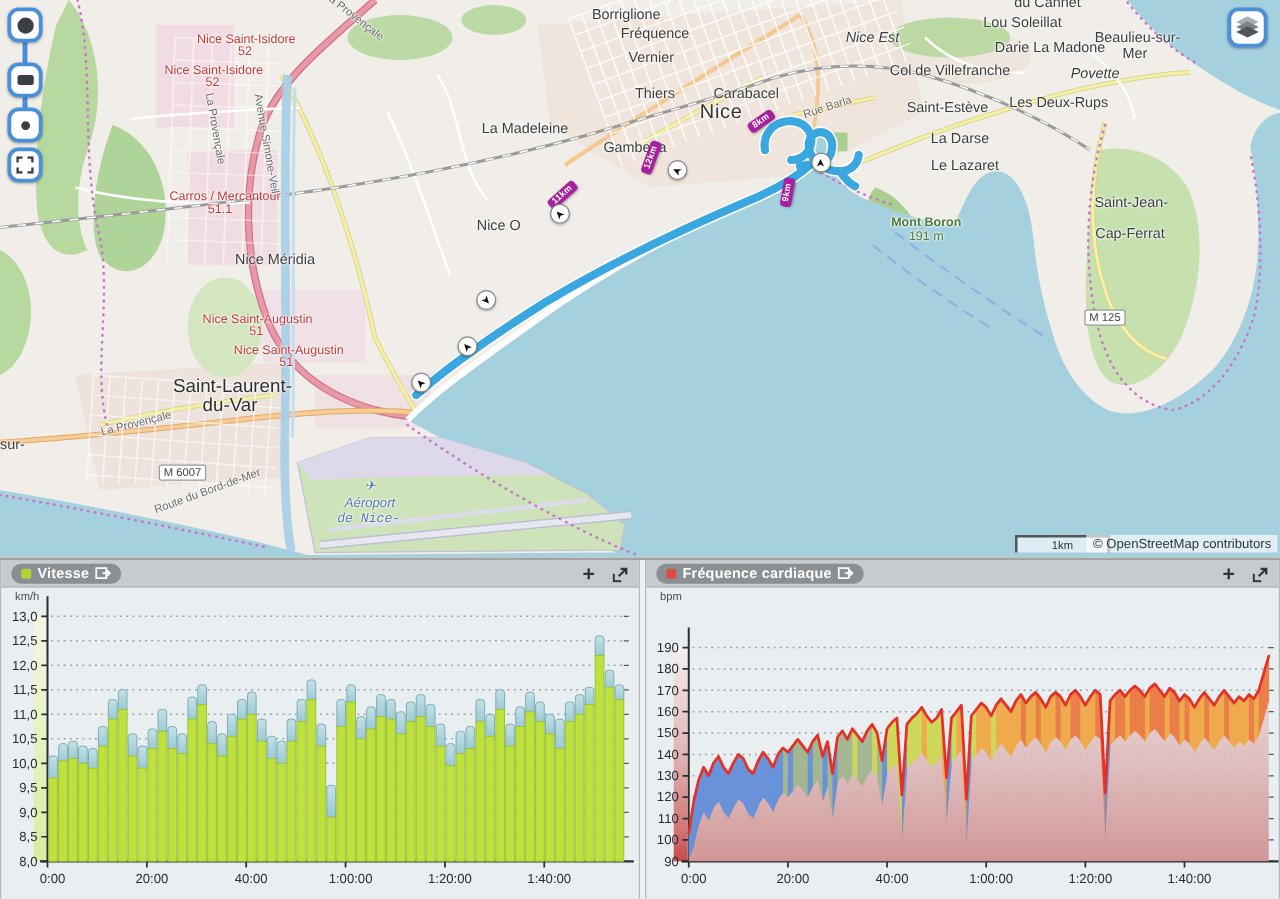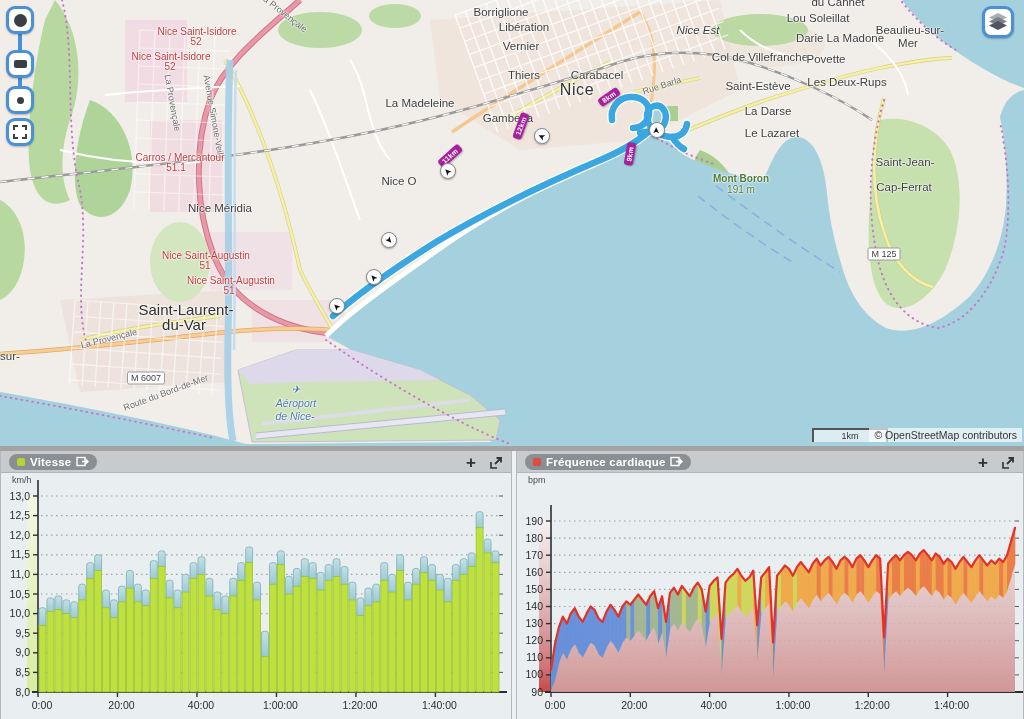--- a/index.html
+++ b/index.html
@@ -33,21 +33,21 @@
   .bar-handle{width:13px;height:8px;border-radius:2px;background:#3a3f45;}
   .dot-small{width:7px;height:7px;border-radius:50%;background:#3a3f45;}
   .layers-btn{position:absolute;right:10px;top:6px;width:32px;height:32px;background:#fff;border:3px solid #4a90d9;border-radius:9px;
        display:flex;align-items:center;justify-content:center;cursor:pointer;box-shadow:0 1px 2px rgba(0,0,0,.25);}
   .scalebar{position:absolute;left:812px;top:428px;width:76px;height:14px;background:rgba(255,255,255,.6);
        border-top:2px solid #555;border-left:2px solid #555;border-right:2px solid #555;text-align:center;
        font-size:9px;color:#333;line-height:12px;}
   .attrib{position:absolute;right:2px;top:428px;background:rgba(255,255,255,.65);font-size:10.5px;color:#343434;
        padding:1px 5px;white-space:nowrap;}
   
-  .charts-row{position:absolute;left:0;top:446px;width:1024px;height:273px;display:flex;background:#eef1f2;border-top:5px solid #a3a3a3;}
+  .charts-row{position:absolute;left:0;top:446px;width:1024px;height:273px;display:flex;background:#eef1f2;border-top:2px solid #a3a3a3;}
   .chart-panel{position:relative;height:273px;background:#e9eef0;border:1px solid #b6babd;border-top:none;}
   .chart-panel.left{width:512px;}
   .chart-panel.right{width:508px;margin-left:4px;}
   .chart-header{height:22px;background:#c7cbcd;border-bottom:1px solid #b2b6b9;display:flex;align-items:center;padding:0 8px;position:relative;}
   .pill{display:inline-flex;align-items:center;gap:5px;background:#8a8f93;border-radius:10px;padding:2px 8px;cursor:pointer;}
   .pill .sq{width:8px;height:8px;border-radius:2px;}
   .pill .ttl{color:#fff;font-size:11.5px;font-weight:bold;letter-spacing:.2px;}
   .hdr-icons{position:absolute;right:8px;top:0;height:22px;display:flex;align-items:center;gap:14px;}
   .plus-btn{font-size:17px;font-weight:bold;color:#2f3438;cursor:pointer;line-height:1;}
   .expand-btn{cursor:pointer;display:flex;}
@@ -231,36 +231,36 @@
           <path d="M333,316 C360,292 398,266 436,242 C486,212 544,184 598,161 C622,151 638,141 648,132"></path>
           <path d="M612,120 C610,108 618,98 630,97 C642,96 650,104 649,114 C648,122 641,128 633,128"></path>
           <path d="M640,133 C652,130 662,132 665,122 C668,112 662,104 654,106 C647,108 645,116 649,124 C653,132 663,137 672,137 C680,137 686,132 687,124"></path>
           <path d="M672,137 C676,143 680,147 684,149"></path>
         </g>
       </g>
     </svg>
 
     <div id="map-labels">
         <div class="lbl med" style="left: 501px; top: 13px;">Borriglione</div>
-        <div class="lbl med" style="left: 524px; top: 28px;">Libération</div>
+        <div class="lbl med" style="left: 524px; top: 28px;">Fréquence</div>
         <div class="lbl med" style="left: 521px; top: 47px;">Vernier</div>
         <div class="lbl med" style="left: 524px; top: 76px;">Thiers</div>
         <div class="lbl med" style="left: 597px; top: 76px;">Carabacel</div>
         <div class="lbl big" style="left: 577px; top: 90px;">Nice</div>
         <div class="lbl med" style="left: 508px; top: 119px;">Gambetta</div>
         <div class="lbl med" style="left: 420px; top: 104px;">La Madeleine</div>
         <div class="lbl med" style="left: 399px; top: 182px;">Nice O</div>
         <div class="lbl med" style="left: 698px; top: 31px; font-style: italic;">Nice Est</div>
         <div class="lbl med" style="left: 838px; top: 3px;">du Cannet</div>
         <div class="lbl med" style="left: 818px; top: 19px;">Lou Soleillat</div>
         <div class="lbl med" style="left: 840px; top: 39px;">Darie La Madone</div>
         <div class="lbl med" style="left: 760px; top: 58px;">Col de Villefranche</div>
         <div class="lbl med" style="left: 910px; top: 31px;">Beaulieu-sur-</div>
         <div class="lbl med" style="left: 908px; top: 44px;">Mer</div>
-        <div class="lbl med" style="left: 826px; top: 60px;">Povette</div>
+        <div class="lbl med" style="left: 876px; top: 60px; font-style: italic;">Povette</div>
         <div class="lbl med" style="left: 758px; top: 87px;">Saint-Estève</div>
         <div class="lbl med" style="left: 847px; top: 83px;">Les Deux-Rups</div>
         <div class="lbl med" style="left: 768px; top: 112px;">La Darse</div>
         <div class="lbl med" style="left: 772px; top: 134px;">Le Lazaret</div>
         <div class="lbl med" style="left: 905px; top: 163px;">Saint-Jean-</div>
         <div class="lbl med" style="left: 904px; top: 188px;">Cap-Ferrat</div>
         <div class="lbl green" style="left: 741px; top: 179px; font-weight: bold;">Mont Boron</div>
         <div class="lbl green" style="left: 741px; top: 190px;">191 m</div>
         <div class="lbl shield" style="left: 884px; top: 254px;">M 125</div>
         <div class="lbl shield" style="left: 146px; top: 378px;">M 6007</div>
@@ -279,21 +279,21 @@
         <div class="lbl med" style="left: 220px; top: 209px;">Nice Méridia</div>
         <div class="lbl road" style="left: 283px; top: 13px; transform: translate(-50%, -50%) rotate(38deg);">La Provençale</div>
         <div class="lbl road" style="left: 172px; top: 103px; transform: translate(-50%, -50%) rotate(80deg);">La Provençale</div>
         <div class="lbl road" style="left: 109px; top: 339px; transform: translate(-50%, -50%) rotate(-14deg);">La Provençale</div>
         <div class="lbl road" style="left: 166px; top: 393px; transform: translate(-50%, -50%) rotate(-20deg);">Route du Bord-de-Mer</div>
         <div class="lbl road" style="left: 213px; top: 115px; transform: translate(-50%, -50%) rotate(80deg);">Avenue Simone-Veil</div>
         <div class="lbl road" style="left: 662px; top: 86px; transform: translate(-50%, -50%) rotate(-18deg);">Rue Barla</div>
         <div class="lbl med" style="left: 8px; top: 357px;">-sur-</div>
         <div class="lbl blue" style="left: 296px; top: 389px;">✈</div>
         <div class="lbl blue" style="left: 296px; top: 403px;">Aéroport</div>
-        <div class="lbl blue" style="left: 295px; top: 416px;">de Nice-</div>
+        <div class="lbl blue" style="left: 295px; top: 416px; font-family: Liberation Mono, monospace;">de Nice-</div>
         <div class="lbl blue" style="left: 296px; top: 451px; margin-top: 13px;">Côte d'Azur</div>
         <div class="km-badge" style="left: 609px; top: 97px; background: rgb(168, 32, 159); transform: translate(-50%, -50%) rotate(-35deg);">8km</div>
         <div class="km-badge" style="left: 630px; top: 154px; background: rgb(168, 32, 159); transform: translate(-50%, -50%) rotate(-80deg);">9km</div>
         <div class="km-badge" style="left: 450px; top: 156px; background: rgb(168, 32, 159); transform: translate(-50%, -50%) rotate(-42deg);">11km</div>
         <div class="km-badge" style="left: 521px; top: 126px; background: rgb(168, 32, 159); transform: translate(-50%, -50%) rotate(-70deg);">12km</div>
         <div class="dir-arrow" style="left: 337px; top: 306px;">
           <span style="display: inline-block; transform: rotate(225deg);">➤</span>
         </div>
         <div class="dir-arrow" style="left: 374px; top: 277px;">
           <span style="display: inline-block; transform: rotate(228deg);">➤</span>

